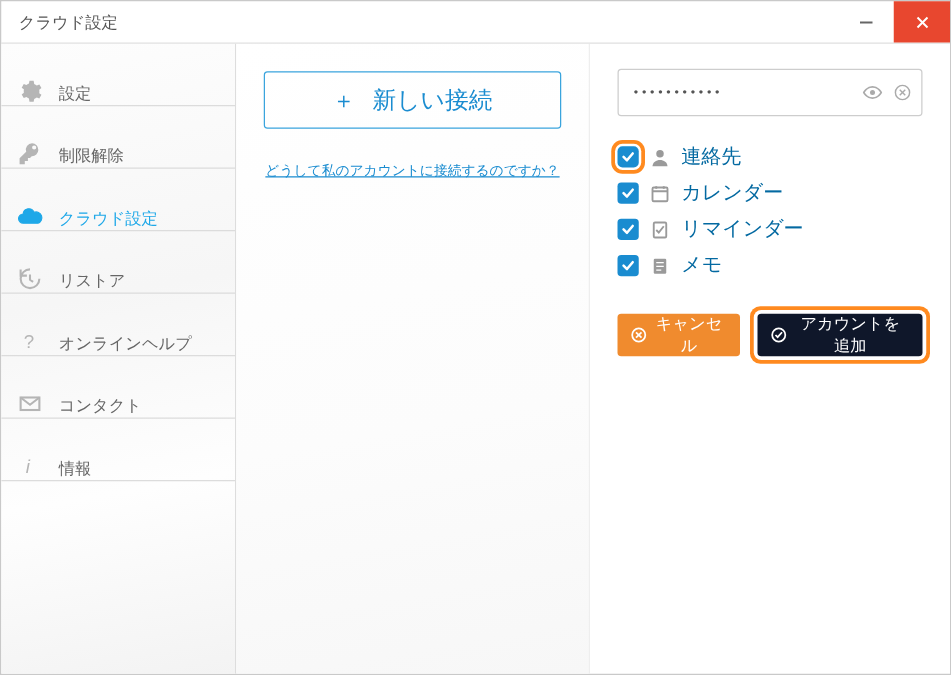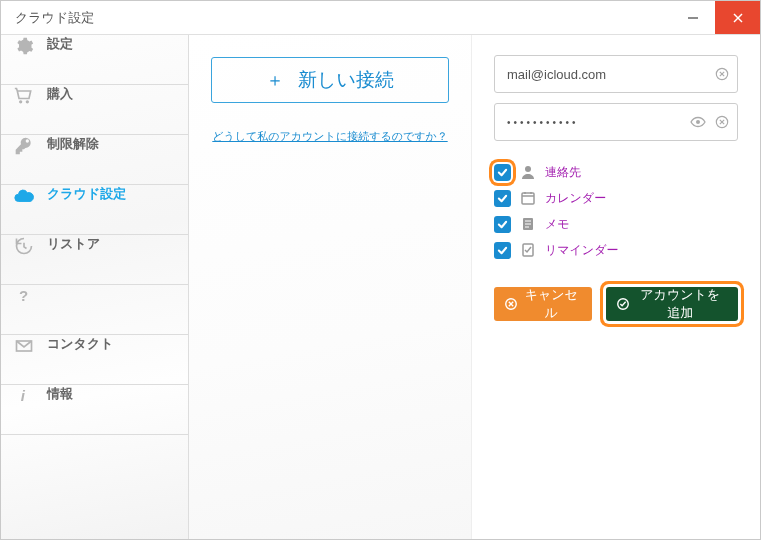--- a/index.html
+++ b/index.html
@@ -12,21 +12,21 @@
   .winbtn.close { background: #e8472f; }
   .winbtn.min svg line { stroke: #666; stroke-width: 1.5; }
   .winbtn.close svg line { stroke: #fff; stroke-width: 1.5; }
 
   .body { flex: 1; display: flex; overflow: hidden; }
 
   .sidebar { width: 188px; border-right: 1px solid #ddd; background:
     linear-gradient(170deg, #fdfdfd 0%, #f6f6f6 40%, #fefefe 70%, #f3f3f3 100%);
     display: flex; flex-direction: column;
   }
-  .sidebar-item { height: 50px; display: flex; align-items: flex-start; gap: 12px; padding-left: 12px; border-bottom: 1px solid #dcdcdc; cursor: pointer; font-weight: bold; }
+  .sidebar-item { height: 50px; display: flex; align-items: flex-end; gap: 12px; padding-left: 12px; border-bottom: 1px solid #dcdcdc; cursor: pointer; }
   .sidebar-item .icon { width: 22px; height: 22px; display: flex; align-items: center; justify-content: center; color:#b5b5b5; }
   .sidebar-item .label { font-size: 13px; color: #666; }
   .sidebar-item.active .icon, .sidebar-item.active .label { color: #1ea8e8; }
   .sidebar-item.active .icon svg * { fill: #1ea8e8; stroke: #1ea8e8; }
 
   .mid { width: 283px; border-right: 1px solid #eee; padding: 22px 22px 0; background:
     linear-gradient(170deg, #ffffff 0%, #fcfcfc 60%, #f7f7f7 100%);
   }
   .new-conn { height: 46px; border: 1px solid #3aa4dd; border-radius: 3px; display: flex; align-items: center; justify-content: center; gap: 14px; color: #1a8cd0; cursor: pointer; margin-bottom: 26px; }
   .new-conn .plus { font-size: 18px; font-weight: 300; color:#1a8cd0; }
@@ -40,29 +40,29 @@
   .field .pwdots { letter-spacing: 3px; font-size: 10px; }
   .field .trail { position: absolute; right: 8px; top: 0; height: 100%; display: flex; align-items: center; gap: 8px; }
   .trail-ic { width: 16px; height: 16px; color: #999; cursor: pointer; display:flex; align-items:center; justify-content:center; }
 
   .options { margin-top: 22px; display: flex; flex-direction: column; gap: 8px; }
   .opt { display: flex; align-items: center; gap: 8px; }
   .chk { width: 17px; height: 17px; border-radius: 3px; background: #1a8cd0; display: flex; align-items: center; justify-content: center; cursor: pointer; }
   .chk svg { width: 11px; height: 11px; }
   .chk svg polyline { stroke: #fff; stroke-width: 2.2; fill: none; stroke-linecap: round; stroke-linejoin: round; }
   .opt .oicon { width: 18px; height: 18px; display: flex; align-items: center; justify-content: center; color:#9a9a9a; }
-  .opt .olabel { font-size: 12px; color: #a21caf; }
+  .opt .olabel { font-size: 16px; color: #0369a1; }
 
   .highlight-ring { box-shadow: 0 0 0 3px #fff, 0 0 0 6px #ff8a1f; border-radius: 6px; }
   .opt.highlight .chk { box-shadow: 0 0 0 2px #fff, 0 0 0 5px #ff8a1f; border-radius: 4px; }
 
   .actions { margin-top: 28px; display: flex; gap: 14px; justify-content: flex-start; }
   .btn { height: 34px; border-radius: 3px; display: flex; align-items: center; gap: 6px; padding: 0 14px 0 10px; font-size: 13px; color: #fff; cursor: pointer; border:none; }
   .btn.cancel { background: #f08b2e; }
-  .btn.add { background: #14532d; }
+  .btn.add { background: #0f172a; }
   .btn .bicon { width:16px; height:16px; display:flex; align-items:center; justify-content:center; }
 </style>
 </head>
 <body>
 
 <div class="window">
   <div class="titlebar">
     <div class="titlebar-title">クラウド設定</div>
     <div class="winbtns">
       <div class="winbtn min">
@@ -86,28 +86,20 @@
         <span class="icon">
             <svg width="20" height="20" viewBox="0 0 24 24">
               <path fill="#b5b5b5" d="M12 8a4 4 0 1 0 0 8 4 4 0 0 0 0-8zm9 4a8.9 8.9 0 0 0-.12-1.44l2.1-1.63-2-3.46-2.46 1a8.8 8.8 0 0 0-2.5-1.45L15.5 2h-4l-.52 2.62a8.8 8.8 0 0 0-2.5 1.45l-2.46-1-2 3.46 2.1 1.63A8.9 8.9 0 0 0 6 12c0 .49.04.97.12 1.44l-2.1 1.63 2 3.46 2.46-1c.76.6 1.6 1.1 2.5 1.45L11.5 22h4l.52-2.62c.9-.35 1.74-.85 2.5-1.45l2.46 1 2-3.46-2.1-1.63c.08-.47.12-.95.12-1.44z"></path>
             </svg>
           </span>
         <span class="label">設定</span>
       </div>
       <div class="sidebar-item">
         <span class="icon">
             <svg width="20" height="20" viewBox="0 0 24 24">
-              <path fill="none" stroke="#b5b5b5" stroke-width="2" d="M4 6h16l-2 9H6zM8 20a1 1 0 1 0 0-2 1 1 0 0 0 0 2zm8 0a1 1 0 1 0 0-2 1 1 0 0 0 0 2zM4 6L3 3H1"></path>
-            </svg>
-          </span>
-        <span class="label">購入</span>
-      </div>
-      <div class="sidebar-item">
-        <span class="icon">
-            <svg width="20" height="20" viewBox="0 0 24 24">
               <path fill="#b5b5b5" d="M14 2a6 6 0 0 0-5.65 8L2 16.35V22h5v-3h3v-3h2l1.65-1.65A6 6 0 1 0 14 2zm2 6a2 2 0 1 1 0-4 2 2 0 0 1 0 4z"></path>
             </svg>
           </span>
         <span class="label">制限解除</span>
       </div>
       <div class="sidebar-item active">
         <span class="icon">
             <svg width="22" height="22" viewBox="0 0 24 24">
               <path fill="#1ea8e8" d="M19 18H6a4 4 0 0 1 0-8 5 5 0 0 1 9.58-1.5A4.5 4.5 0 0 1 19 18z"></path>
             </svg>
@@ -121,20 +113,21 @@
             </svg>
           </span>
         <span class="label">リストア</span>
       </div>
       <div class="sidebar-item">
         <span class="icon">
             <svg width="20" height="20" viewBox="0 0 24 24">
               <text x="6" y="18" font-size="18" fill="#b5b5b5" font-family="Georgia">?</text>
             </svg>
           </span>
+        <span class="label">オンラインヘルプ</span>
       </div>
       <div class="sidebar-item">
         <span class="icon">
             <svg width="20" height="20" viewBox="0 0 24 24">
               <rect x="3" y="6" width="18" height="12" fill="none" stroke="#b5b5b5" stroke-width="2"></rect>
               <path d="M3 6l9 7 9-7" fill="none" stroke="#b5b5b5" stroke-width="2"></path>
             </svg>
           </span>
         <span class="label">コンタクト</span>
       </div>
@@ -151,49 +144,37 @@
     <div class="mid">
       <div class="new-conn">
         <span class="plus">＋</span>
         <span class="text">新しい接続</span>
       </div>
       <a class="why-link">どうして私のアカウントに接続するのですか？</a>
     </div>
 
     <div class="right">
       <div class="field">
-        <input type="text" value="mail@icloud.com" style="">
+        <input type="text" class="pwdots" value="•••••••••••" style="">
         <div class="trail">
+          <span class="trail-ic">
+              <svg viewBox="0 0 16 16" width="16" height="16">
+                <path d="M1 8s2.5-4.5 7-4.5S15 8 15 8s-2.5 4.5-7 4.5S1 8 1 8z" fill="none" stroke="#aaa" stroke-width="1.3"></path>
+                <circle cx="8" cy="8" r="2" fill="#aaa"></circle>
+              </svg>
+            </span>
           <span class="trail-ic">
               <svg viewBox="0 0 16 16" width="14" height="14">
                 <circle cx="8" cy="8" r="6.5" fill="none" stroke="#aaa" stroke-width="1.3"></circle>
                 <line x1="5.5" y1="5.5" x2="10.5" y2="10.5" stroke="#aaa" stroke-width="1.3"></line>
                 <line x1="10.5" y1="5.5" x2="5.5" y2="10.5" stroke="#aaa" stroke-width="1.3"></line>
               </svg>
             </span>
         </div>
       </div>
-      <div class="field">
-        <input type="text" class="pwdots" value="•••••••••••" style="">
-        <div class="trail">
-          <span class="trail-ic">
-              <svg viewBox="0 0 16 16" width="16" height="16">
-                <path d="M1 8s2.5-4.5 7-4.5S15 8 15 8s-2.5 4.5-7 4.5S1 8 1 8z" fill="none" stroke="#aaa" stroke-width="1.3"></path>
-                <circle cx="8" cy="8" r="2" fill="#aaa"></circle>
-              </svg>
-            </span>
-          <span class="trail-ic">
-              <svg viewBox="0 0 16 16" width="14" height="14">
-                <circle cx="8" cy="8" r="6.5" fill="none" stroke="#aaa" stroke-width="1.3"></circle>
-                <line x1="5.5" y1="5.5" x2="10.5" y2="10.5" stroke="#aaa" stroke-width="1.3"></line>
-                <line x1="10.5" y1="5.5" x2="5.5" y2="10.5" stroke="#aaa" stroke-width="1.3"></line>
-              </svg>
-            </span>
-        </div>
-      </div>
 
       <div class="options">
         <div class="opt highlight">
           <span class="chk">
               <svg viewBox="0 0 12 12">
                 <polyline points="2,6 5,9 10,3"></polyline>
               </svg>
             </span>
           <span class="oicon">
               <svg viewBox="0 0 16 16" width="16" height="16">
@@ -220,41 +201,41 @@
           <span class="olabel">カレンダー</span>
         </div>
         <div class="opt">
           <span class="chk">
               <svg viewBox="0 0 12 12">
                 <polyline points="2,6 5,9 10,3"></polyline>
               </svg>
             </span>
           <span class="oicon">
               <svg viewBox="0 0 16 16" width="16" height="16">
+                <rect x="3" y="2" width="10" height="12" rx="1" fill="none" stroke="#9a9a9a" stroke-width="1.5"></rect>
+                <polyline points="5,8 7,10 11,5" fill="none" stroke="#9a9a9a" stroke-width="1.5"></polyline>
+              </svg>
+            </span>
+          <span class="olabel">リマインダー</span>
+        </div>
+        <div class="opt">
+          <span class="chk">
+              <svg viewBox="0 0 12 12">
+                <polyline points="2,6 5,9 10,3"></polyline>
+              </svg>
+            </span>
+          <span class="oicon">
+              <svg viewBox="0 0 16 16" width="16" height="16">
                 <rect x="3" y="2" width="10" height="12" rx="1" fill="#9a9a9a"></rect>
                 <line x1="5" y1="5" x2="11" y2="5" stroke="#fff"></line>
                 <line x1="5" y1="8" x2="11" y2="8" stroke="#fff"></line>
                 <line x1="5" y1="11" x2="9" y2="11" stroke="#fff"></line>
               </svg>
             </span>
           <span class="olabel">メモ</span>
-        </div>
-        <div class="opt">
-          <span class="chk">
-              <svg viewBox="0 0 12 12">
-                <polyline points="2,6 5,9 10,3"></polyline>
-              </svg>
-            </span>
-          <span class="oicon">
-              <svg viewBox="0 0 16 16" width="16" height="16">
-                <rect x="3" y="2" width="10" height="12" rx="1" fill="none" stroke="#9a9a9a" stroke-width="1.5"></rect>
-                <polyline points="5,8 7,10 11,5" fill="none" stroke="#9a9a9a" stroke-width="1.5"></polyline>
-              </svg>
-            </span>
-          <span class="olabel">リマインダー</span>
         </div>
       </div>
 
       <div class="actions">
         <button class="btn cancel">
           <span class="bicon">
               <svg viewBox="0 0 16 16" width="14" height="14">
                 <circle cx="8" cy="8" r="6" fill="none" stroke="#fff" stroke-width="1.6"></circle>
                 <line x1="5.5" y1="5.5" x2="10.5" y2="10.5" stroke="#fff" stroke-width="1.6"></line>
                 <line x1="10.5" y1="5.5" x2="5.5" y2="10.5" stroke="#fff" stroke-width="1.6"></line>

